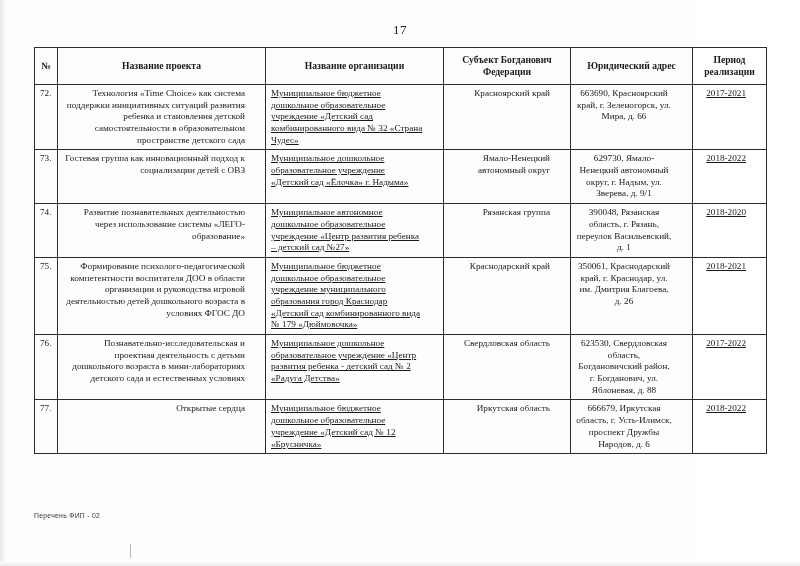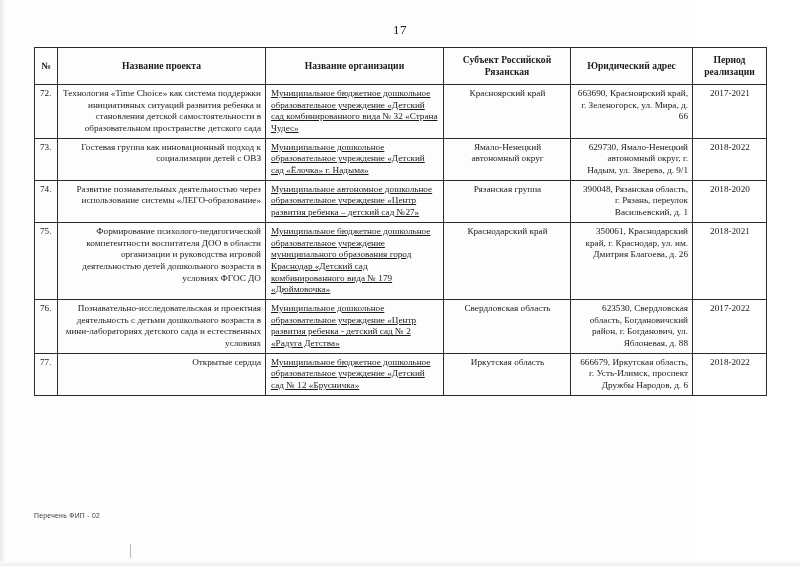--- a/index.html
+++ b/index.html
@@ -68,21 +68,21 @@
     border-collapse: collapse;
     table-layout: fixed;
     font-size: 9.2px;
     line-height: 1.27;
   }
 
   table.reg-table th,
   table.reg-table td {
     border: 1px solid #2b2b2b;
     vertical-align: top;
-    padding: 3px 4px 3px 5px;
+    padding: 3px 20px 3px 5px;
   }
 
   table.reg-table thead th {
     text-align: center;
     vertical-align: middle;
     font-weight: bold;
     font-size: 9.6px;
     padding: 6px 3px;
     line-height: 1.25;
   }
@@ -95,23 +95,23 @@
   col.c-addr  { width: 122px; }
   col.c-per   { width: 74px; }
 
   td.num {
     text-align: left;
     padding-left: 4px;
     white-space: nowrap;
   }
   td.project   { text-align: right; }
   td.org       { text-align: left; text-decoration: underline; }
-  td.region    { text-align: center; }
-  td.address   { text-align: right; }
-  td.period    { text-align: center; white-space: nowrap; }
+  td.region    { text-align: right; }
+  td.address   { text-align: center; }
+  td.period    { text-align: right; white-space: nowrap; text-decoration: underline; }
 
   .footer-note {
     position: absolute;
     left: 34px;
     top: 512px;
     font-size: 6.8px;
     letter-spacing: 0.3px;
     color: #3a3a3a;
     font-family: "Liberation Sans", "DejaVu Sans", sans-serif;
   }
@@ -134,21 +134,21 @@
       <col class="c-org">
       <col class="c-reg">
       <col class="c-addr">
       <col class="c-per">
     </colgroup>
     <thead>
       <tr>
         <th>№</th>
         <th>Название проекта</th>
         <th>Название организации</th>
-        <th>Субъект Российской Рязанская</th>
+        <th>Субъект Богданович Федерации</th>
         <th>Юридический адрес</th>
         <th>Период реализации</th>
       </tr>
     </thead>
     <tbody id="table-body">
         <tr>
           <td class="num">72.</td>
           <td class="project">Технология «Time Choice» как система поддержки инициативных ситуаций развития ребенка и становления детской самостоятельности в образовательном пространстве детского сада</td>
           <td class="org">Муниципальное бюджетное дошкольное образовательное учреждение «Детский сад комбинированного вида № 32 «Страна Чудес»</td>
           <td class="region">Красноярский край</td>

